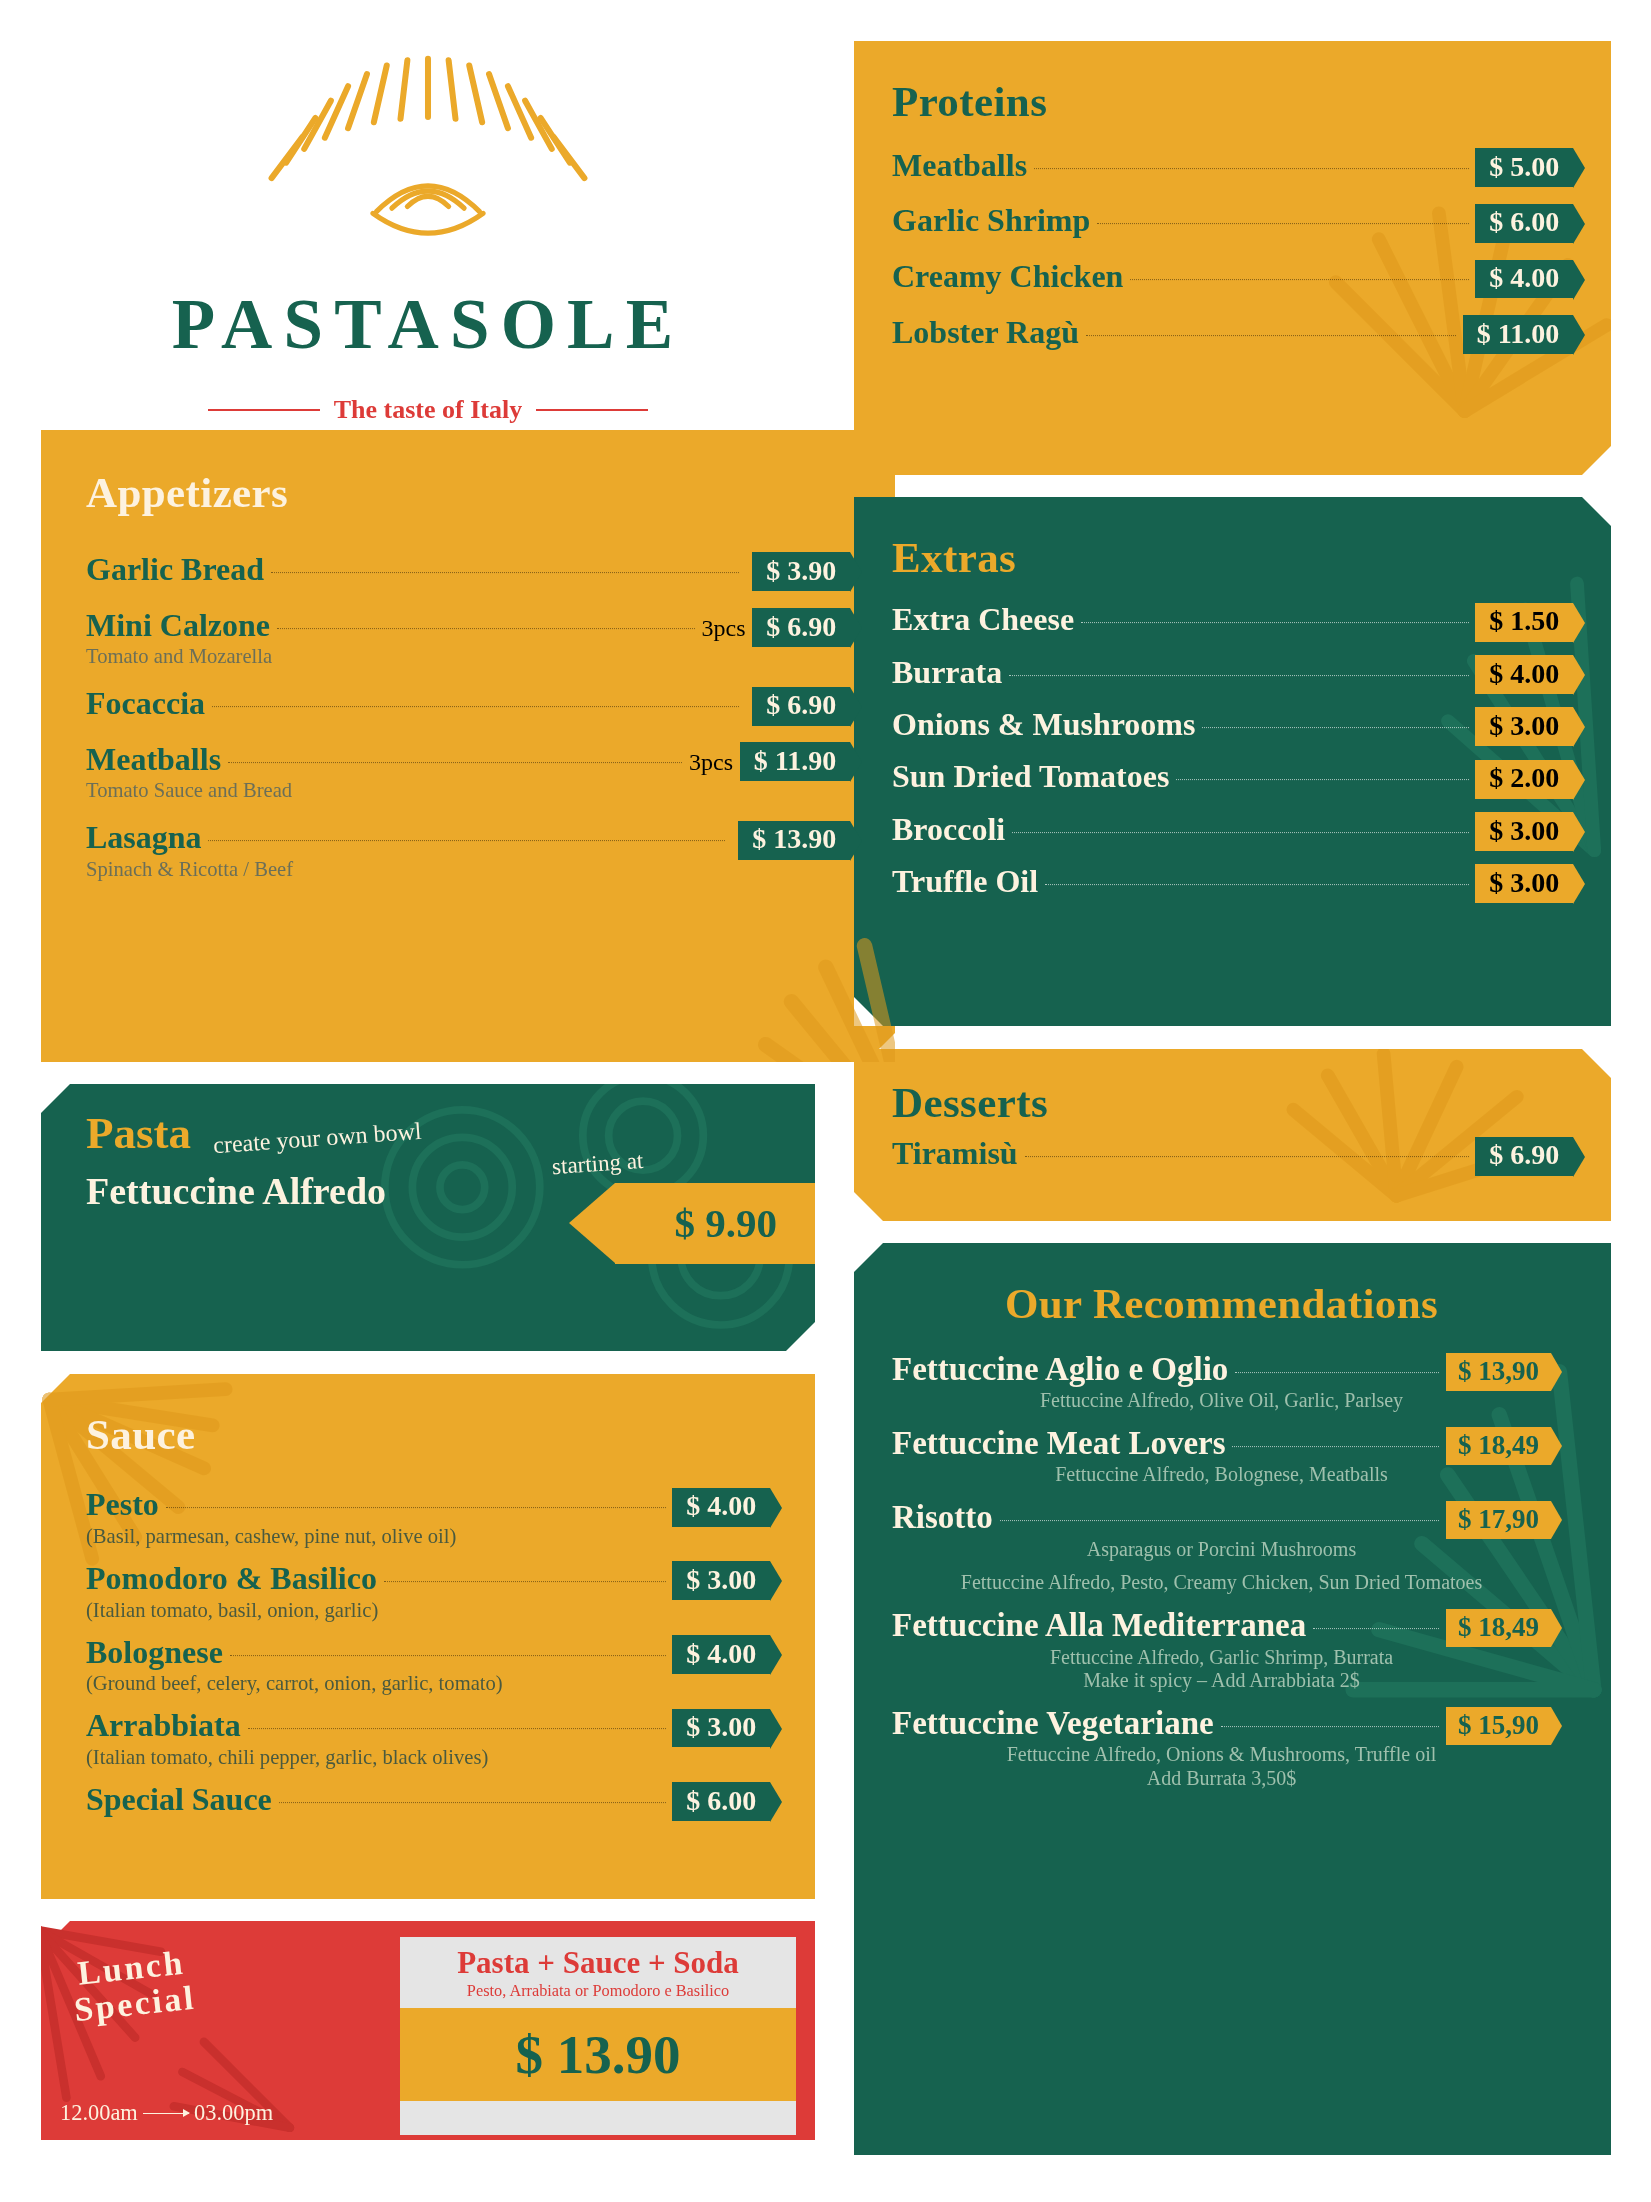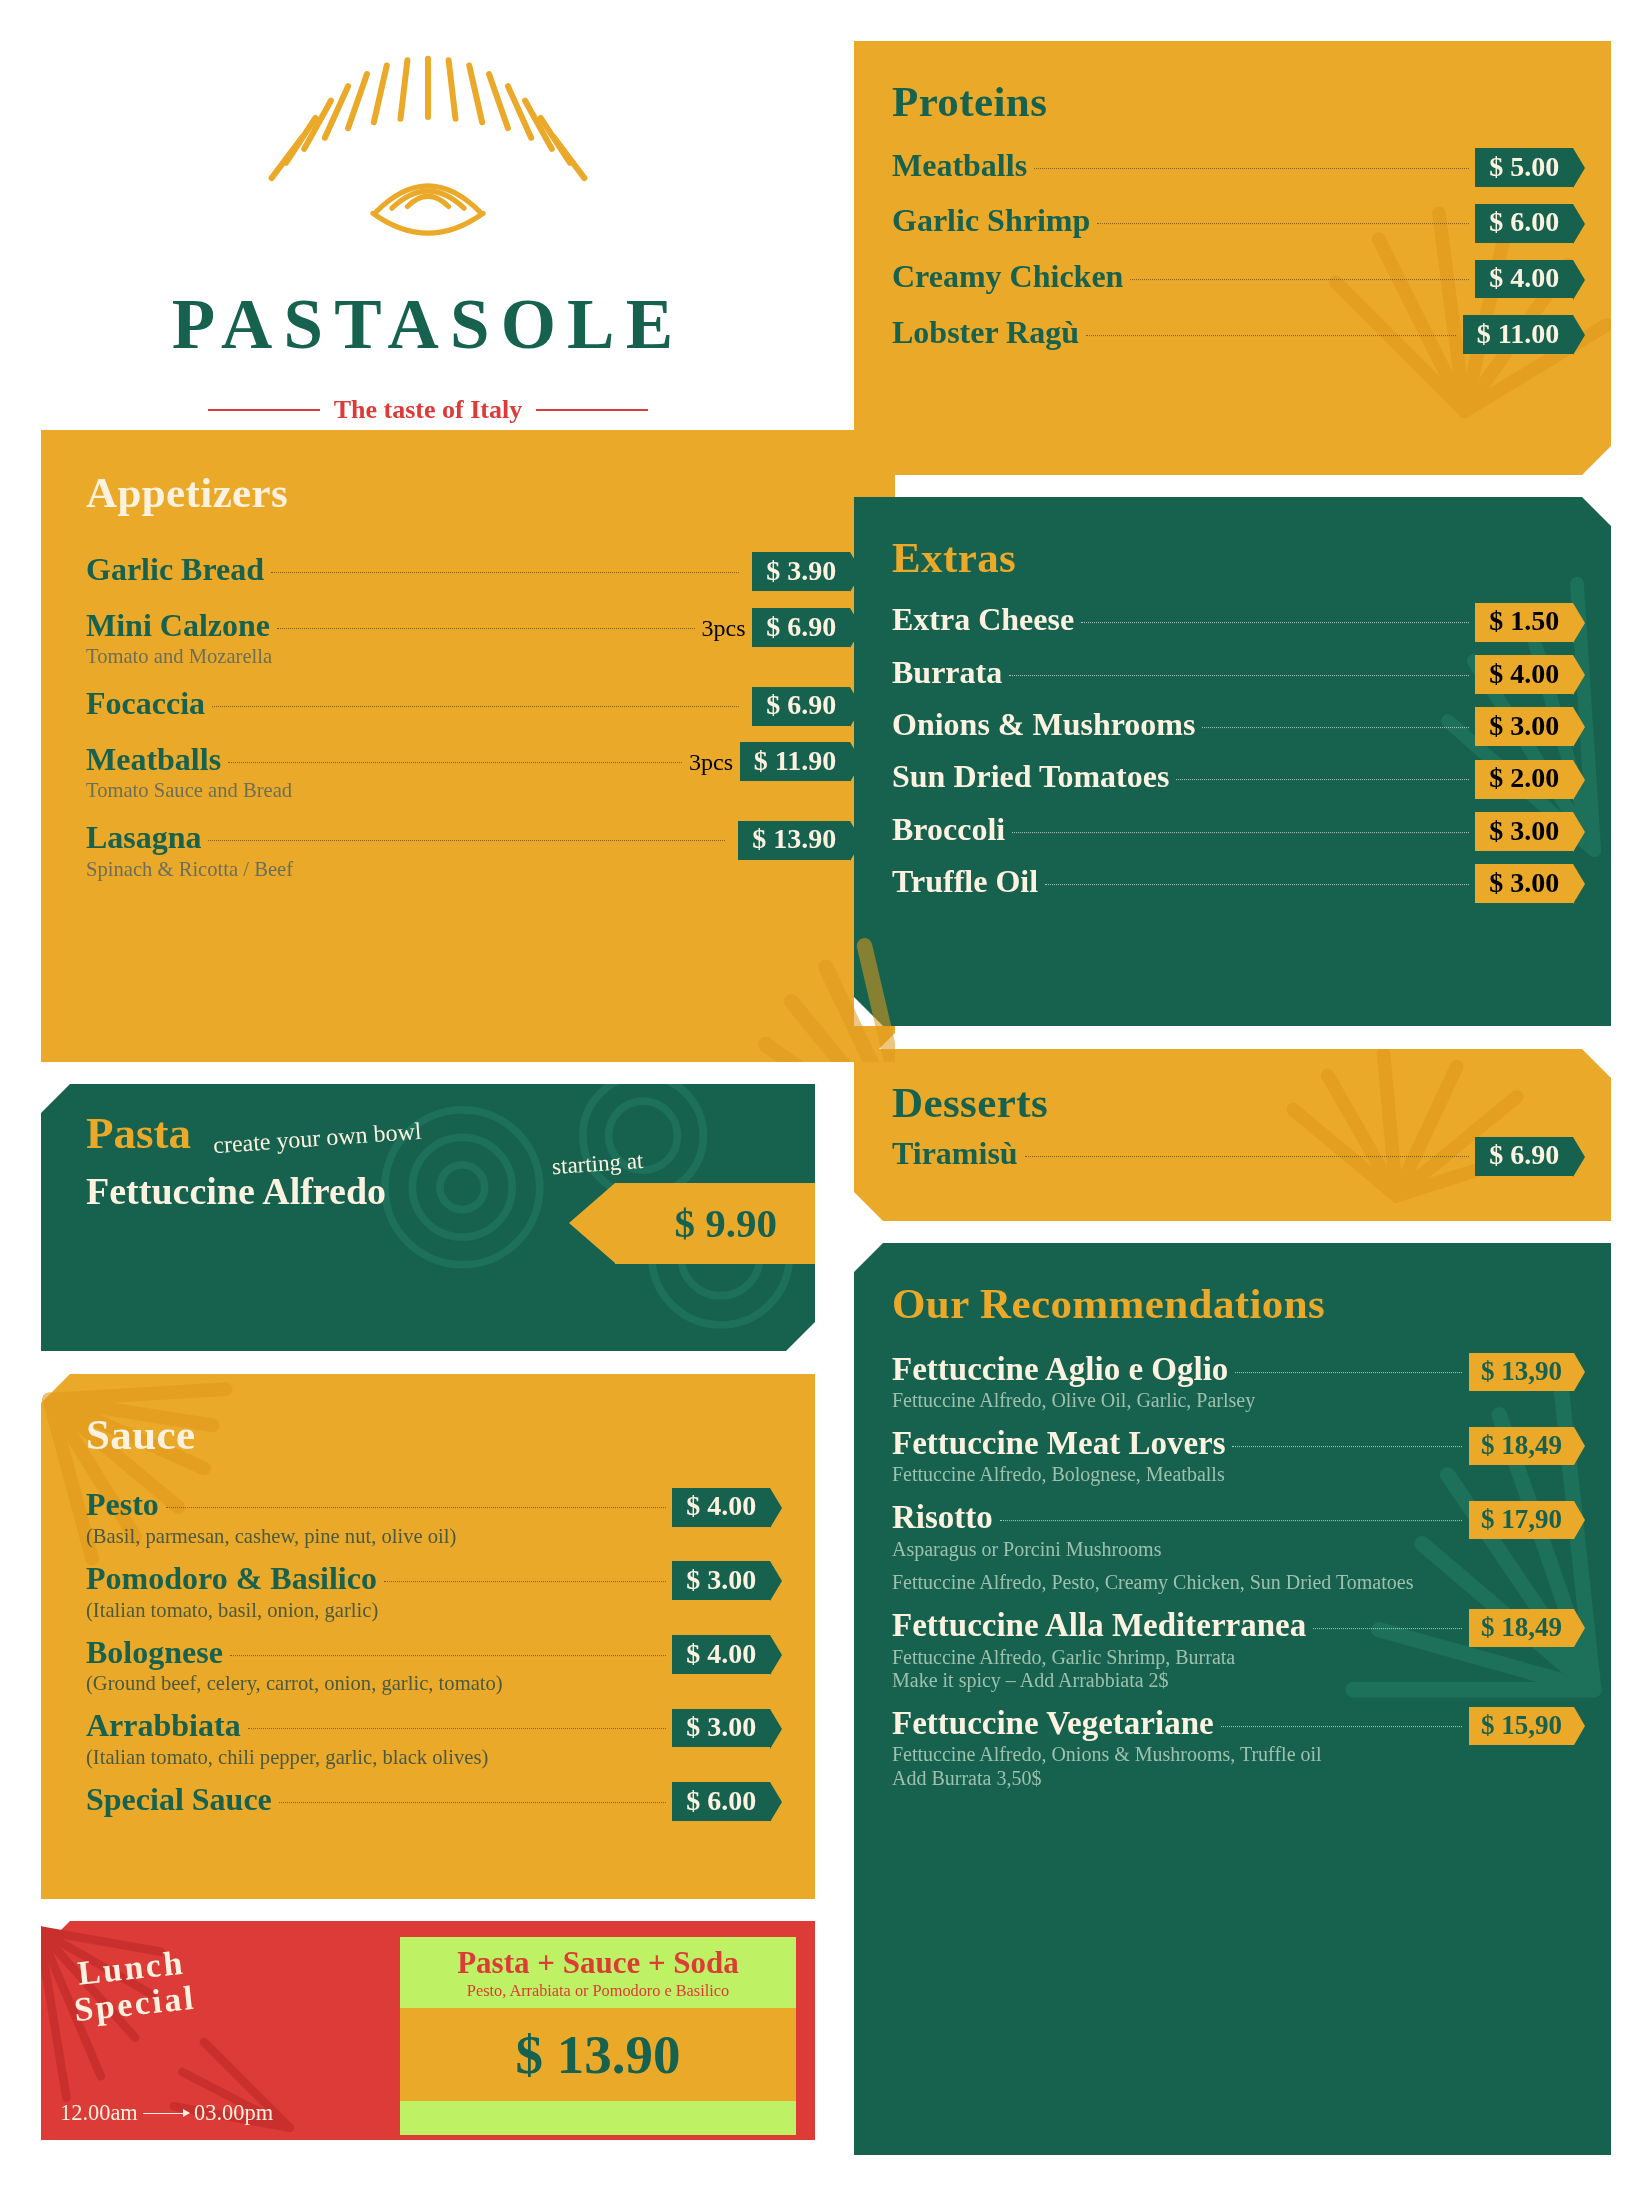--- a/index.html
+++ b/index.html
@@ -243,21 +243,21 @@
   }
   .lunch-hours .arrow::after {
     content: ""; position: absolute; right: -0.9px; top: -3.4px;
     border-left: 7.7px solid #fdf2df;
     border-top: 4.3px solid transparent;
     border-bottom: 4.3px solid transparent;
   }
   .lunch-panel {
     position: absolute; right: 19px; top: 15.5px; z-index: 4;
     width: 396px; height: 198px;
-    background: #bef264;
+    background: #e5e5e5;
   }
   .lunch-panel .combo {
     text-align: center; color: var(--red);
     font-size: 31px; font-weight: 700;
     padding-top: 8.6px;
   }
   .lunch-panel .combo-sub {
     text-align: center; color: var(--red);
     font-size: 16.3px; padding-bottom: 6.9px;
   }
@@ -283,21 +283,21 @@
   #extras .item { margin-bottom: 12px; }
 
   
   #desserts { width: 757px; height: 172px; margin-top: 22.4px; }
   #desserts .card-inner { padding: 29px 38px 0 38px; }
   #desserts .sect-title { margin-bottom: 8.6px; }
   #desserts .row .name { color: #16624f; }
 
   
   #recos { width: 757px; height: 912px; margin-top: 22.4px; }
-  #recos .card-inner { padding: 36px 37px 0 38px; }
+  #recos .card-inner { padding: 36px 60px 0 38px; text-align: center; }
   #recos .sect-title { margin-bottom: 22.4px; }
   #recos .row .name { color: #fdf2df; font-size: 33px; }
   #recos .desc { color: #9fc0ad; font-size: 20px; line-height: 1.18; }
   #recos .item { margin-bottom: 12px; }
 
   .rec-price {
     background: var(--gold);
     color: #16624f;
     font-size: 27px;
     font-weight: 700;

